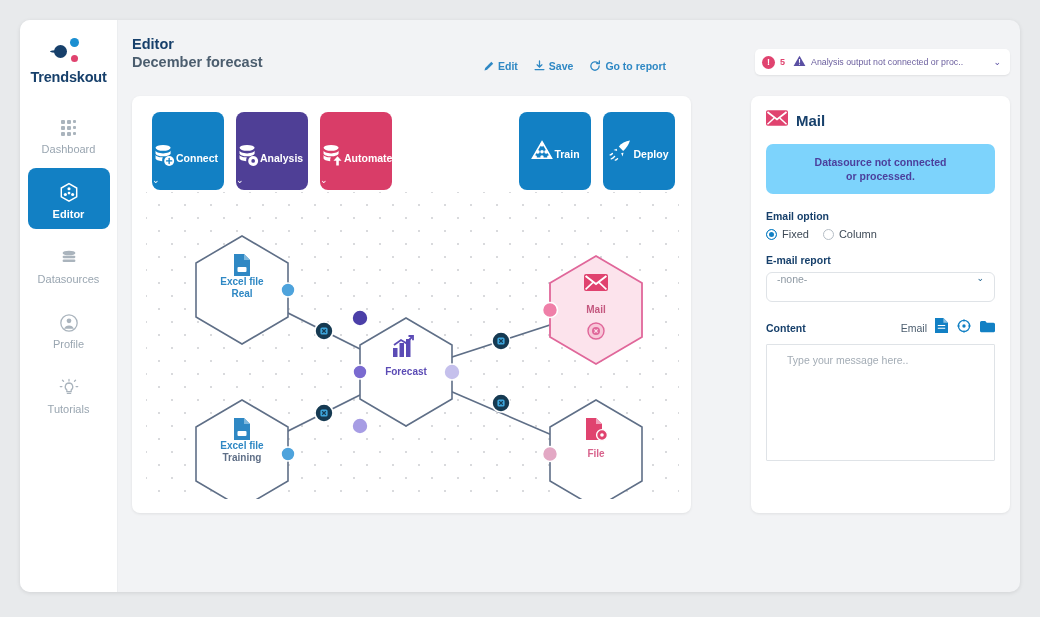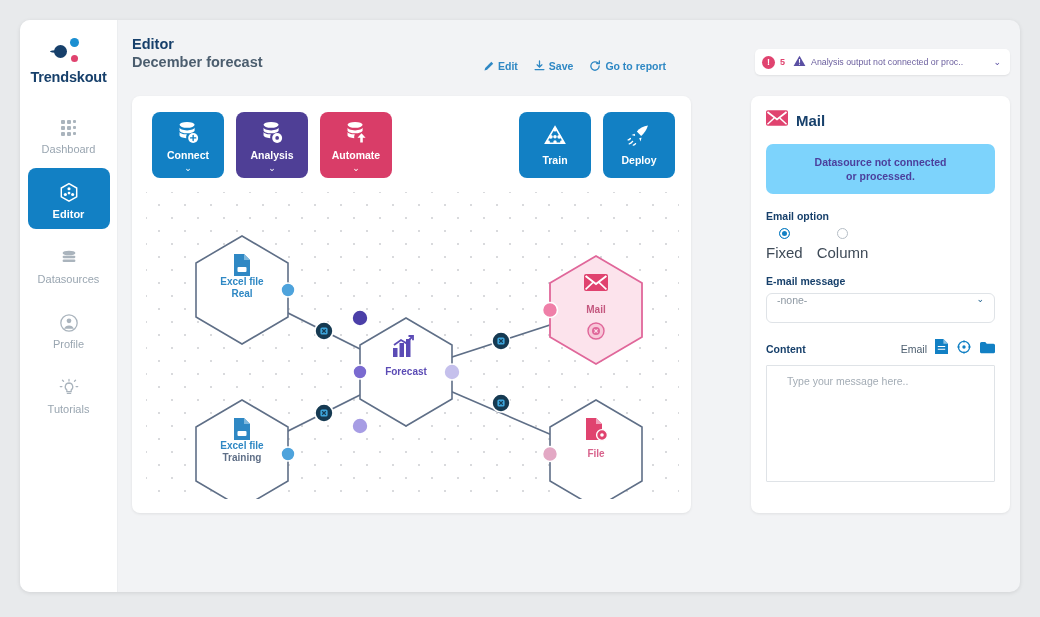--- a/index.html
+++ b/index.html
@@ -88,22 +88,22 @@
   .canvas {
     position: absolute; left: 14px; top: 76px;
     width: 559px; height: 417px;
     background: #ffffff; border-radius: 8px;
     box-shadow: 0 1px 3px rgba(0,0,0,.08);
     overflow: hidden;
   }
   .tools { position: absolute; left: 20px; top: 16px; display: flex; gap: 12px; }
   .tools.right { left: auto; right: 16px; }
   .tool {
-    width: 72px; height: 66px; border-radius: 8px; cursor: pointer;
-    color: #fff; display: flex; flex-direction: column; align-items: center;
+    width: 72px; height: 78px; border-radius: 8px; cursor: pointer;
+    color: #fff; display: flex; flex-direction: row; align-items: center;
     justify-content: flex-start; padding-top: 9px; position: relative;
   }
   .tool .tico { height: 24px; }
   .tool .tlbl { font-size: 10.5px; font-weight: bold; margin-top: 4px; }
   .tool .tcar { font-size: 9px; position: absolute; bottom: 5px; }
   .tool.blue   { background: #1280c4; }
   .tool.purple { background: #4f3f96; }
   .tool.pink   { background: #d93d68; }
   .tool.plain  { justify-content: center; padding-top: 0; }
   .tool.plain .tlbl { margin-top: 6px; }
@@ -133,21 +133,21 @@
   }
   .panel-head { display: flex; align-items: center; gap: 8px; margin-bottom: 14px; }
   .panel-title { font-size: 15px; font-weight: bold; color: #17406b; }
   .notice {
     background: #7dd3fc; color: #4b3f9c; border-radius: 7px;
     padding: 11px 10px; text-align: center; font-size: 10.5px;
     font-weight: bold; line-height: 14px; margin-bottom: 16px;
   }
   .field-label { font-size: 10.5px; font-weight: bold; color: #17406b; margin-bottom: 6px; }
   .radios { display: flex; gap: 14px; align-items: center; margin-bottom: 14px; }
-  .radio { display: flex; align-items: center; gap: 5px; cursor: pointer; font-size: 15px; color: #3e4a57; flex-direction: column; }
+  .radio { display: flex; align-items: center; gap: 5px; cursor: pointer; font-size: 11px; color: #3e4a57; }
   .rdot { width: 11px; height: 11px; border-radius: 50%; border: 1px solid #b6bec6; background:#fff; position: relative; }
   .rdot.on { border-color: #1280c4; background: #1280c4; box-shadow: inset 0 0 0 2px #fff; }
   .select {
     height: 30px; border: 1px solid #dfe3e7; border-radius: 6px;
     display: flex; align-items: flex-start; padding: 0 10px;
     font-size: 10.5px; color: #8e99a3; cursor: pointer; margin-bottom: 16px;
   }
   .select .sv { flex: 1 1 auto; }
   .select .sc { color: #1b5e8c; font-size: 9px; }
   .content-row { display: flex; align-items: center; margin-bottom: 7px; }
@@ -500,21 +500,21 @@
         <div class="radio">
           <span class="rdot on"></span>
           <span>Fixed</span>
         </div>
         <div class="radio">
           <span class="rdot"></span>
           <span>Column</span>
         </div>
       </div>
 
-      <div class="field-label">E-mail message</div>
+      <div class="field-label">E-mail report</div>
       <div class="select">
         <span class="sv">-none-</span>
         <span class="sc">⌄</span>
       </div>
 
       <div class="content-row">
         <span class="field-label">Content</span>
         <span class="insert-label">Email</span>
         <span class="ins-icons">
           <span>

